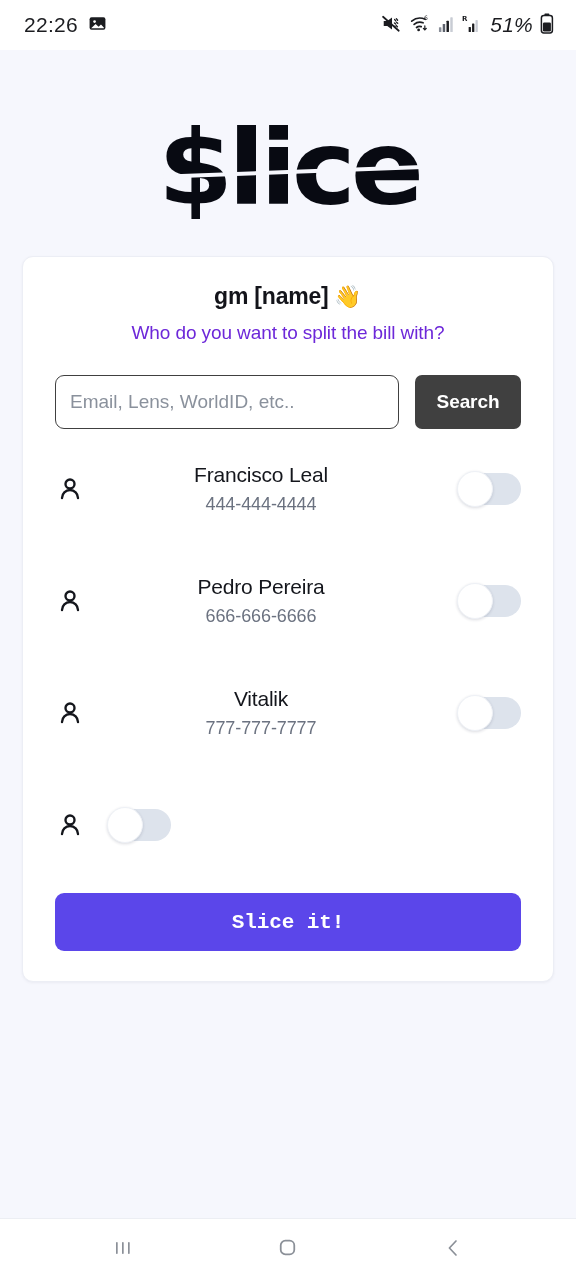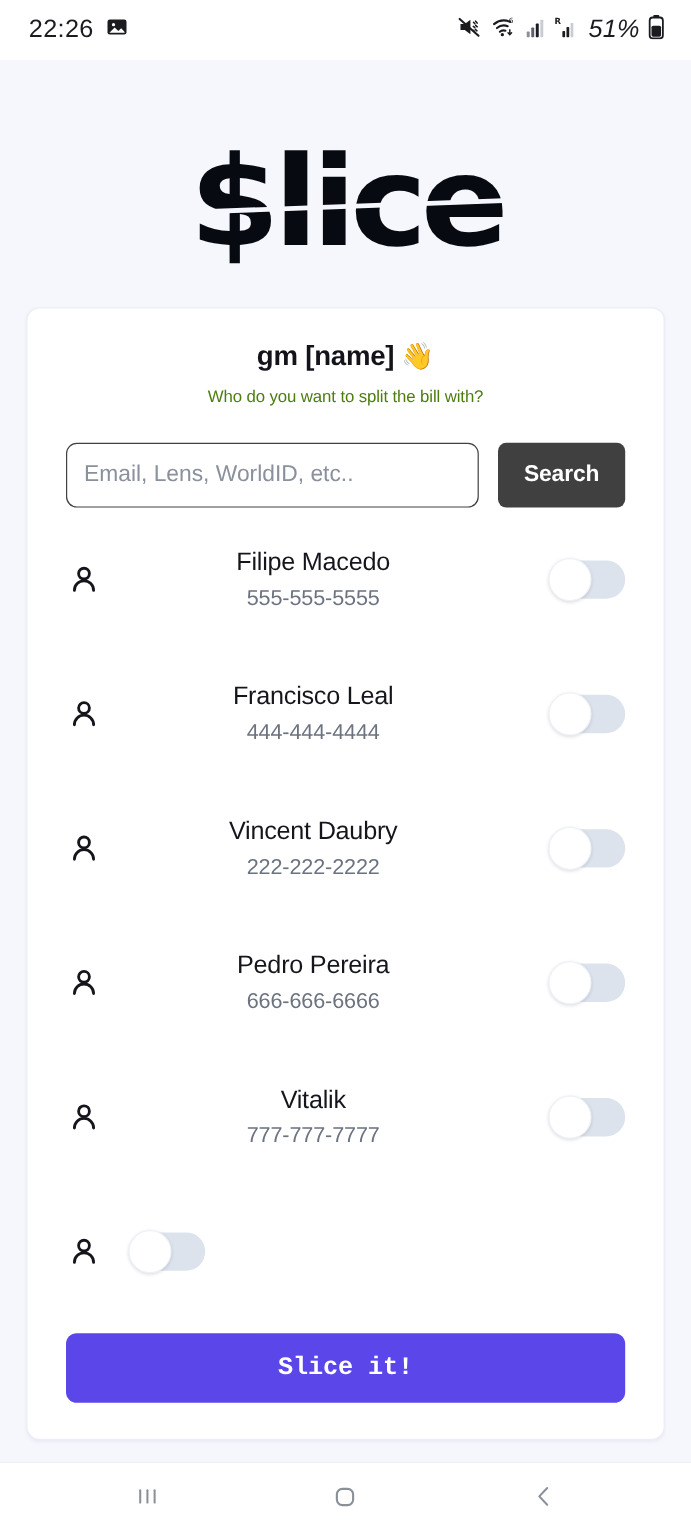--- a/index.html
+++ b/index.html
@@ -80,22 +80,22 @@
 
   .greeting {
     text-align: center;
     font-size: 23px; font-weight: 700;
     color: #13141a;
     letter-spacing: -.2px;
   }
   .greeting .wave { font-size: 22px; }
   .subtitle {
     text-align: center;
-    font-size: 14px;
-    color: #4d7c0f;
+    font-size: 19px;
+    color: #6d28d9;
     margin-top: 12px;
     letter-spacing: -.1px;
   }
 
   
   .search-row {
     display: flex; align-items: stretch;
     gap: 16px;
     margin-top: 31px;
   }
@@ -280,94 +280,64 @@
 
       <div class="contacts">
           <div class="contact-row">
             <span class="person-icon">
               <svg width="30" height="30" viewBox="0 0 24 24">
                 <circle cx="12" cy="8" r="3.6" fill="none" stroke="#14161c" stroke-width="1.9"></circle>
                 <path d="M5.6 19.2a6.4 6.4 0 0 1 12.8 0" fill="none" stroke="#14161c" stroke-width="1.9" stroke-linecap="round"></path>
               </svg>
             </span>
             <span class="contact-main">
-              <span class="contact-name">Filipe Macedo</span>
-              <span class="contact-phone">555-555-5555</span>
+              <span class="contact-name">Francisco Leal</span>
+              <span class="contact-phone">444-444-4444</span>
             </span>
             <span class="toggle">
               <span class="knob"></span>
             </span>
           </div>
           <div class="contact-row">
             <span class="person-icon">
               <svg width="30" height="30" viewBox="0 0 24 24">
                 <circle cx="12" cy="8" r="3.6" fill="none" stroke="#14161c" stroke-width="1.9"></circle>
                 <path d="M5.6 19.2a6.4 6.4 0 0 1 12.8 0" fill="none" stroke="#14161c" stroke-width="1.9" stroke-linecap="round"></path>
               </svg>
             </span>
             <span class="contact-main">
-              <span class="contact-name">Francisco Leal</span>
-              <span class="contact-phone">444-444-4444</span>
+              <span class="contact-name">Pedro Pereira</span>
+              <span class="contact-phone">666-666-6666</span>
             </span>
             <span class="toggle">
               <span class="knob"></span>
             </span>
           </div>
           <div class="contact-row">
             <span class="person-icon">
               <svg width="30" height="30" viewBox="0 0 24 24">
                 <circle cx="12" cy="8" r="3.6" fill="none" stroke="#14161c" stroke-width="1.9"></circle>
                 <path d="M5.6 19.2a6.4 6.4 0 0 1 12.8 0" fill="none" stroke="#14161c" stroke-width="1.9" stroke-linecap="round"></path>
               </svg>
             </span>
             <span class="contact-main">
-              <span class="contact-name">Vincent Daubry</span>
-              <span class="contact-phone">222-222-2222</span>
+              <span class="contact-name">Vitalik</span>
+              <span class="contact-phone">777-777-7777</span>
             </span>
             <span class="toggle">
               <span class="knob"></span>
             </span>
           </div>
           <div class="contact-row">
             <span class="person-icon">
               <svg width="30" height="30" viewBox="0 0 24 24">
                 <circle cx="12" cy="8" r="3.6" fill="none" stroke="#14161c" stroke-width="1.9"></circle>
                 <path d="M5.6 19.2a6.4 6.4 0 0 1 12.8 0" fill="none" stroke="#14161c" stroke-width="1.9" stroke-linecap="round"></path>
               </svg>
             </span>
-            <span class="contact-main">
-              <span class="contact-name">Pedro Pereira</span>
-              <span class="contact-phone">666-666-6666</span>
-            </span>
-            <span class="toggle">
-              <span class="knob"></span>
-            </span>
-          </div>
-          <div class="contact-row">
-            <span class="person-icon">
-              <svg width="30" height="30" viewBox="0 0 24 24">
-                <circle cx="12" cy="8" r="3.6" fill="none" stroke="#14161c" stroke-width="1.9"></circle>
-                <path d="M5.6 19.2a6.4 6.4 0 0 1 12.8 0" fill="none" stroke="#14161c" stroke-width="1.9" stroke-linecap="round"></path>
-              </svg>
-            </span>
-            <span class="contact-main">
-              <span class="contact-name">Vitalik</span>
-              <span class="contact-phone">777-777-7777</span>
-            </span>
-            <span class="toggle">
-              <span class="knob"></span>
-            </span>
-          </div>
-          <div class="contact-row">
-            <span class="person-icon">
-              <svg width="30" height="30" viewBox="0 0 24 24">
-                <circle cx="12" cy="8" r="3.6" fill="none" stroke="#14161c" stroke-width="1.9"></circle>
-                <path d="M5.6 19.2a6.4 6.4 0 0 1 12.8 0" fill="none" stroke="#14161c" stroke-width="1.9" stroke-linecap="round"></path>
-              </svg>
-            </span>
             <span class="toggle">
               <span class="knob"></span>
             </span>
           </div>
         </div>
 
       <button class="cta">Slice it!</button>
     </div>
   </div>
 

